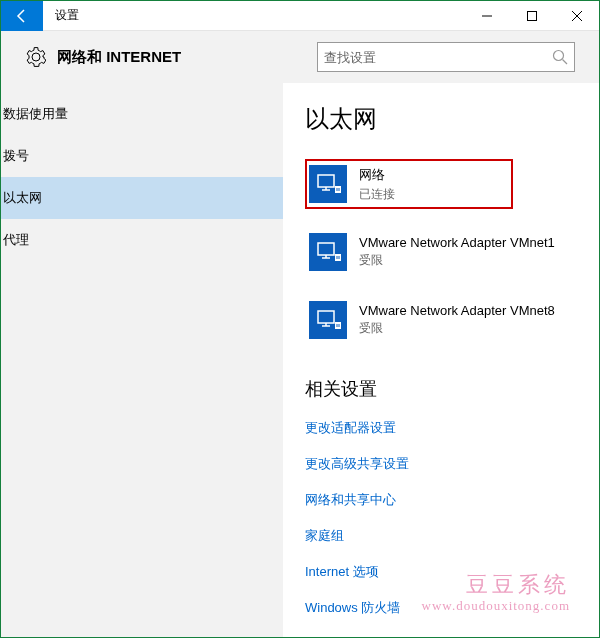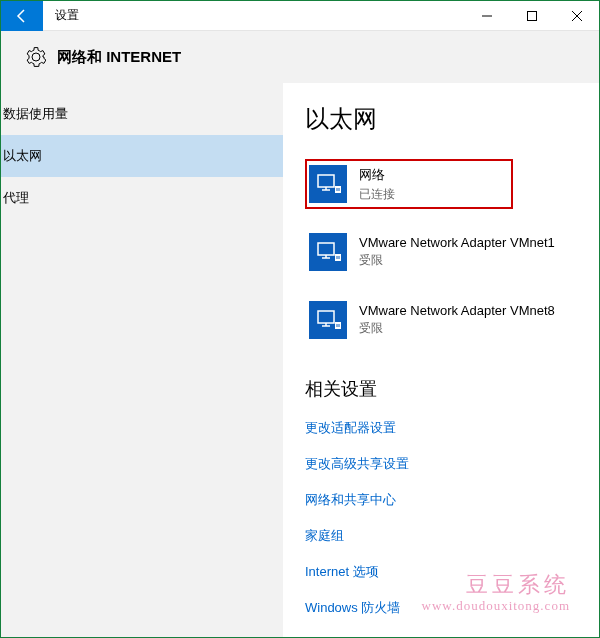--- a/index.html
+++ b/index.html
@@ -72,25 +72,33 @@
     </div>
   </div>
 
   <div class="header">
     <span class="gear-icon">
       <svg width="20" height="20" viewBox="0 0 20 20">
           <path d="M10 6a4 4 0 100 8 4 4 0 000-8zm8 4c0 .5 0 1-.1 1.4l2 1.6-2 3.4-2.4-1a8 8 0 01-2.4 1.4l-.3 2.6H8.2l-.3-2.6a8 8 0 01-2.4-1.4l-2.4 1-2-3.4 2-1.6C3 11 3 10.5 3 10s0-1 .1-1.4l-2-1.6 2-3.4 2.4 1a8 8 0 012.4-1.4L8.2.6h3.6l.3 2.6a8 8 0 012.4 1.4l2.4-1 2 3.4-2 1.6c.1.4.1.9.1 1.4z" fill="none" stroke="#000" stroke-width="1"></path>
         </svg>
     </span>
     <span class="header-title">网络和 INTERNET</span>
+    <div class="search-box">
+      <input class="search-input" placeholder="查找设置" style="">
+      <svg class="search-ico" viewBox="0 0 16 16">
+          <circle cx="6.5" cy="6.5" r="5" stroke="#555" fill="none" stroke-width="1.2"></circle>
+          <line x1="10.5" y1="10.5" x2="15" y2="15" stroke="#555" stroke-width="1.2"></line>
+        </svg>
+    </div>
   </div>
 
   <div class="body">
     <div class="sidebar">
       <div class="side-item">数据使用量</div>
+      <div class="side-item">拨号</div>
       <div class="side-item selected">以太网</div>
       <div class="side-item">代理</div>
     </div>
 
     <div class="main">
       <h1 class="page-heading">以太网</h1>
 
       <div class="net-item highlighted">
         <div class="net-icon">
             <svg width="26" height="22" viewBox="0 0 26 22">

